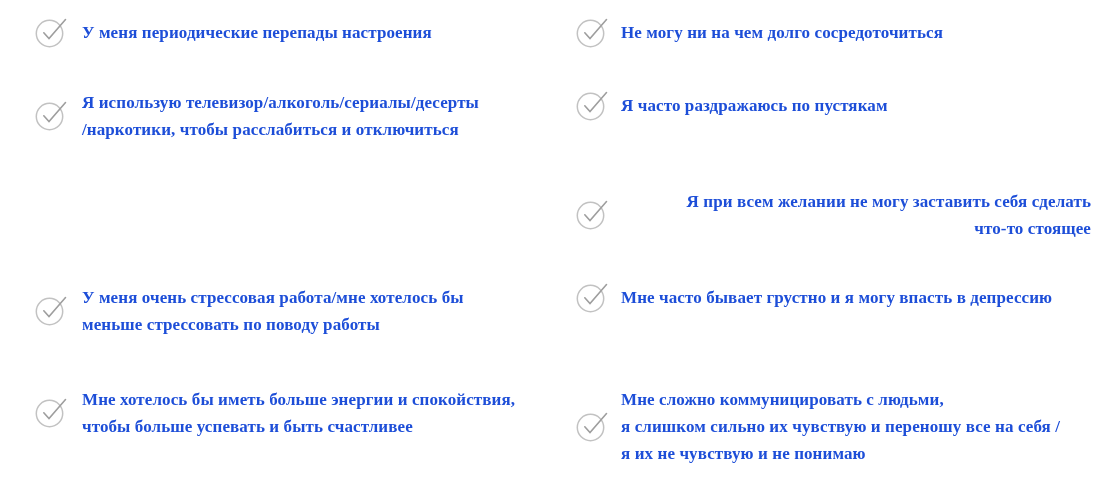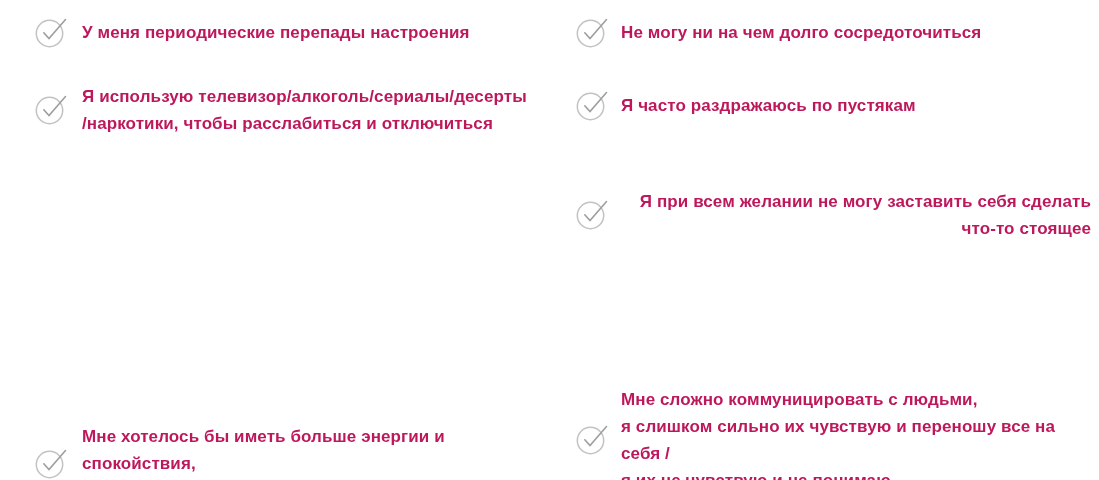--- a/index.html
+++ b/index.html
@@ -27,33 +27,34 @@
     transform: translateY(-50%);
     width: 32px;
     height: 30px;
     display: block;
   }
   .item .label {
     display: block;
     font-size: 17px;
     font-weight: 700;
     line-height: 27px;
-    color: #be185d;
+    color: #1d4ed8;
     letter-spacing: 0.1px;
     white-space: pre-line;
+    font-family: Liberation Serif, serif;
   }
   
   .col-left  { left: 35px;  width: 515px; padding-left: 47px; }
   .col-right { left: 576px; width: 515px; padding-left: 45px; }
   
   .l1 { top: 19px; }
-  .l2 { top: 83px; }
+  .l2 { top: 89px; }
   .l3 { top: 187px; }
   .l4 { top: 284px; }
-  .l5 { top: 386px; margin-top: 37px; }
+  .l5 { top: 386px; }
   .r1 { top: 19px; }
   .r2 { top: 92px; }
   .r3 { top: 188px; text-align: right; }
   .r4 { top: 284px; }
   .r5 { top: 386px; }
 </style>
 </head>
 <body>
 
 <div class="canvas">
@@ -73,20 +74,30 @@
       <svg width="32" height="30" viewBox="0 0 32 30">
           <circle cx="14.5" cy="15.5" r="13.2" fill="none" stroke="#c2c2c2" stroke-width="1.5"></circle>
           <path d="M8.8 14.8 L14 20.6 L30.5 1.5" fill="none" stroke="#9e9e9e" stroke-width="1.6" stroke-linecap="round"></path>
         </svg>
     </span>
     <span class="label">Я использую телевизор/алкоголь/сериалы/десерты
 /наркотики, чтобы расслабиться и отключиться</span>
   </div>
 
 
+  <div class="item col-left l4">
+    <span class="check">
+      <svg width="32" height="30" viewBox="0 0 32 30">
+          <circle cx="14.5" cy="15.5" r="13.2" fill="none" stroke="#c2c2c2" stroke-width="1.5"></circle>
+          <path d="M8.8 14.8 L14 20.6 L30.5 1.5" fill="none" stroke="#9e9e9e" stroke-width="1.6" stroke-linecap="round"></path>
+        </svg>
+    </span>
+    <span class="label">У меня очень стрессовая работа/мне хотелось бы
+меньше стрессовать по поводу работы</span>
+  </div>
 
   <div class="item col-left l5">
     <span class="check">
       <svg width="32" height="30" viewBox="0 0 32 30">
           <circle cx="14.5" cy="15.5" r="13.2" fill="none" stroke="#c2c2c2" stroke-width="1.5"></circle>
           <path d="M8.8 14.8 L14 20.6 L30.5 1.5" fill="none" stroke="#9e9e9e" stroke-width="1.6" stroke-linecap="round"></path>
         </svg>
     </span>
     <span class="label">Мне хотелось бы иметь больше энергии и спокойствия,
 чтобы больше успевать и быть счастливее</span>
@@ -116,20 +127,29 @@
     <span class="check">
       <svg width="32" height="30" viewBox="0 0 32 30">
           <circle cx="14.5" cy="15.5" r="13.2" fill="none" stroke="#c2c2c2" stroke-width="1.5"></circle>
           <path d="M8.8 14.8 L14 20.6 L30.5 1.5" fill="none" stroke="#9e9e9e" stroke-width="1.6" stroke-linecap="round"></path>
         </svg>
     </span>
     <span class="label">Я при всем желании не могу заставить себя сделать
 что-то стоящее</span>
   </div>
 
+  <div class="item col-right r4">
+    <span class="check">
+      <svg width="32" height="30" viewBox="0 0 32 30">
+          <circle cx="14.5" cy="15.5" r="13.2" fill="none" stroke="#c2c2c2" stroke-width="1.5"></circle>
+          <path d="M8.8 14.8 L14 20.6 L30.5 1.5" fill="none" stroke="#9e9e9e" stroke-width="1.6" stroke-linecap="round"></path>
+        </svg>
+    </span>
+    <span class="label">Мне часто бывает грустно и я могу впасть в депрессию</span>
+  </div>
 
   <div class="item col-right r5">
     <span class="check">
       <svg width="32" height="30" viewBox="0 0 32 30">
           <circle cx="14.5" cy="15.5" r="13.2" fill="none" stroke="#c2c2c2" stroke-width="1.5"></circle>
           <path d="M8.8 14.8 L14 20.6 L30.5 1.5" fill="none" stroke="#9e9e9e" stroke-width="1.6" stroke-linecap="round"></path>
         </svg>
     </span>
     <span class="label">Мне сложно коммуницировать с людьми,
 я слишком сильно их чувствую и переношу все на себя /

